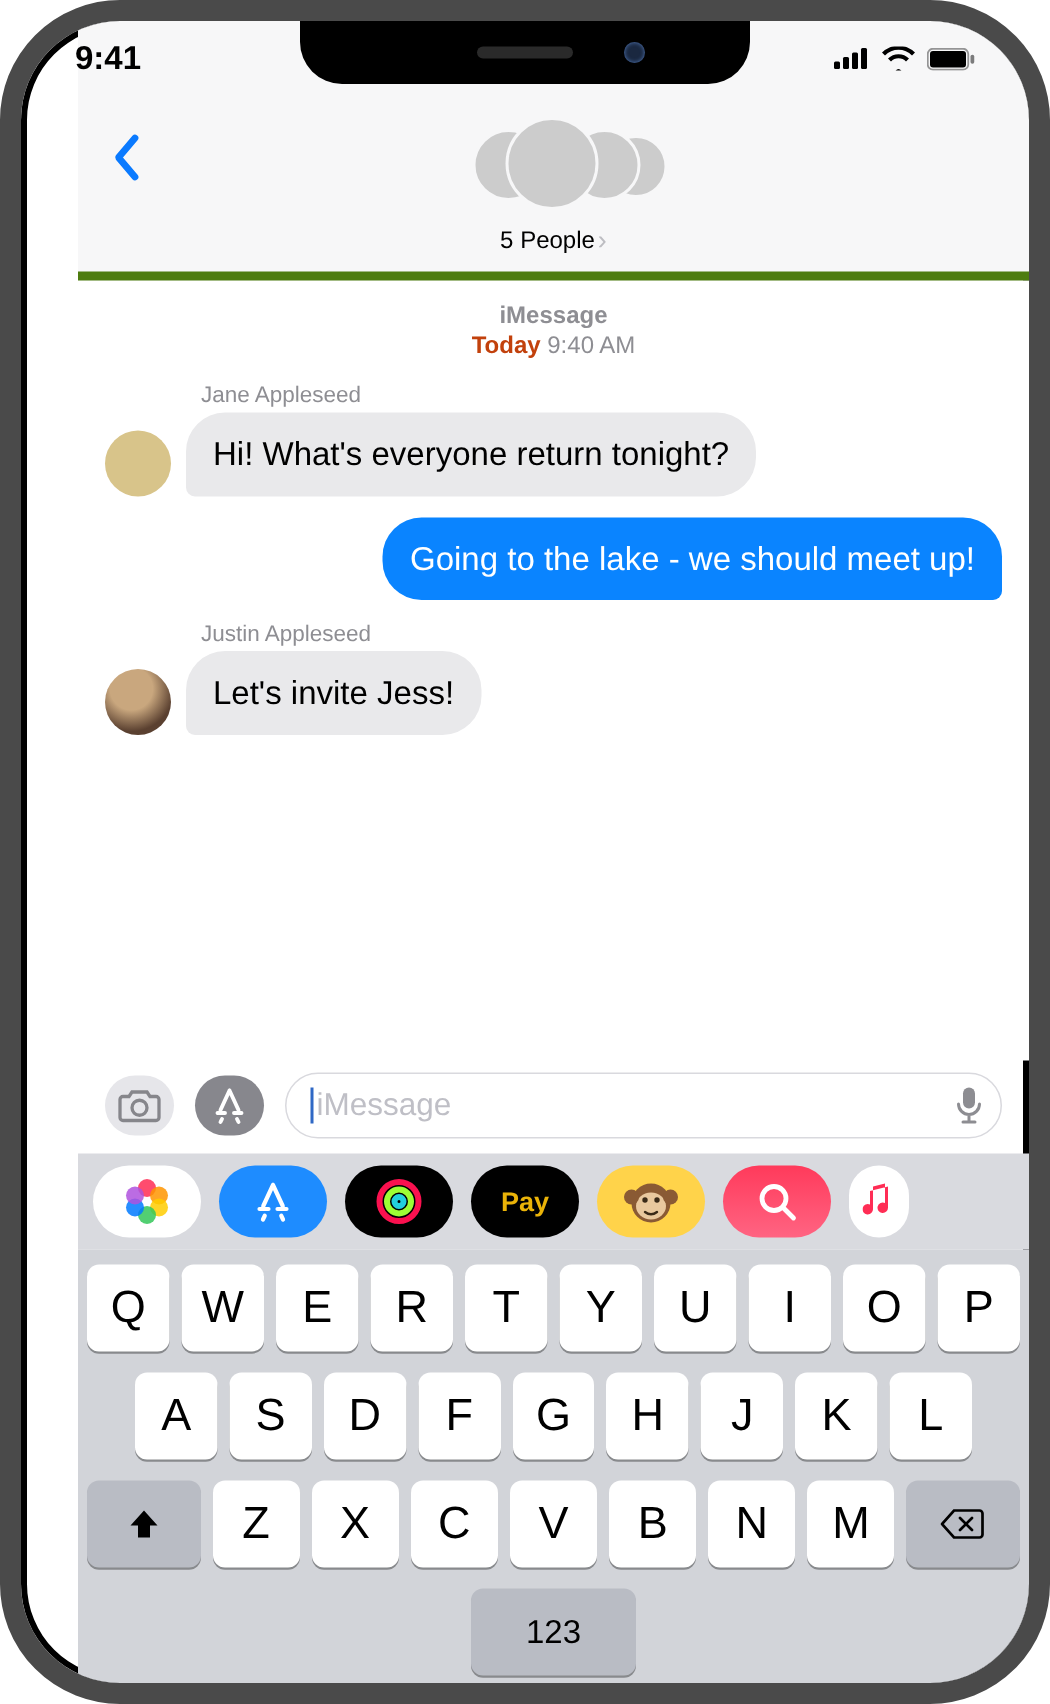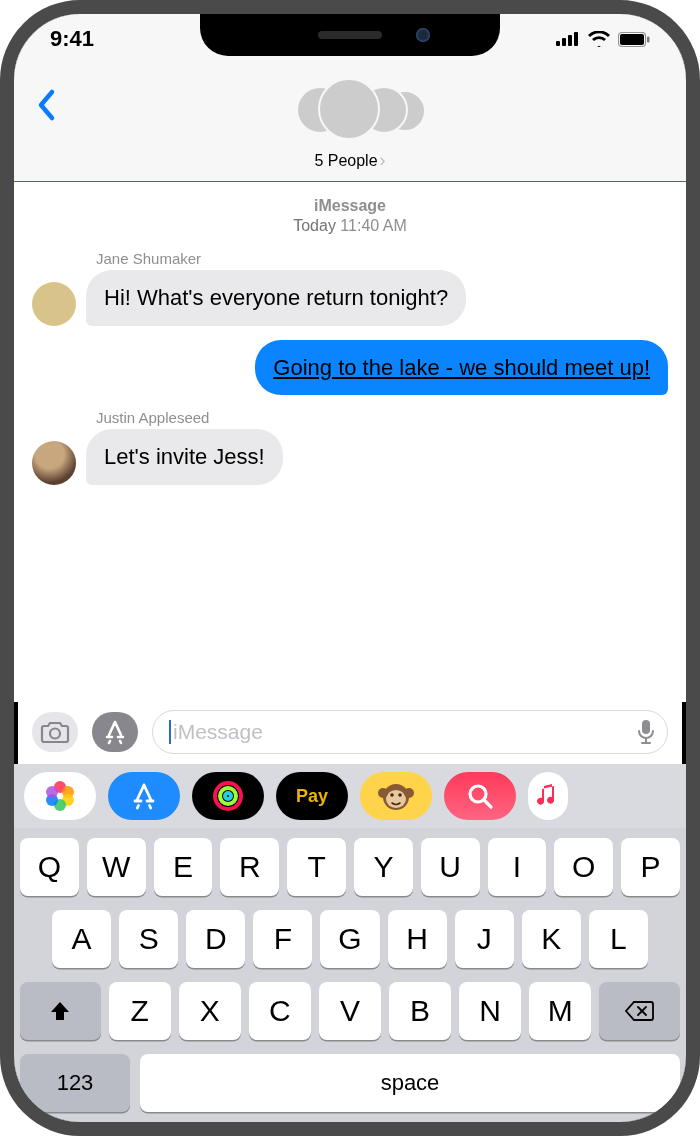--- a/index.html
+++ b/index.html
@@ -1,64 +1,65 @@
 <!DOCTYPE html>
 <html><head>
 <meta charset="utf-8">
 <style>
   * { box-sizing: border-box; margin: 0; padding: 0; font-family: -apple-system, "Helvetica Neue", Helvetica, Arial, sans-serif; }
   body { background: #fff; display: flex; justify-content: center; }
   .device {
     width: 700px; height: 1136px; position: relative; background: #fff;
     border: 14px solid #4a4a4a; border-radius: 80px; overflow: hidden;
     box-shadow: inset 0 0 0 4px #000;
+    padding-left: 38px;
   }
   .notch {
     position: absolute; top: 0; left: 50%; transform: translateX(-50%);
     width: 300px; height: 42px; background: #000; border-bottom-left-radius: 28px;
     border-bottom-right-radius: 28px; z-index: 50; display:flex; align-items:center; justify-content:center; gap:50px;
   }
   .notch .speaker { width:64px; height:8px; background:#2a2a2a; border-radius:4px; }
   .notch .cam { width:14px; height:14px; background:#1a2840; border-radius:50%; position:absolute; right:70px; top:14px; box-shadow:inset 0 0 3px #5378b5;  }
   .status-bar {
     position: absolute; top:0; left:0; right:0; height:50px; display:flex; justify-content:space-between;
     align-items:center; padding: 0 36px; font-weight:600; font-size:22px; z-index:40;
   }
   .status-right { display:flex; gap:8px; align-items:center; }
   .status-right svg { display:block; }
 
   .header {
-    padding-top:58px; background:#f7f7f8; border-bottom:1px solid #4d7c0f;
+    padding-top:58px; background:#f7f7f8; border-bottom:6px solid #4d7c0f;
     display:flex; flex-direction:column; align-items:center; padding-bottom:10px; position:relative;
   }
   .back-chevron { position:absolute; left:22px; top:74px; }
   .avatar-stack { position:relative; width:120px; height:66px; margin-top:6px; }
   .avatar-stack .av { position:absolute; border-radius:50%; background:#ccc; border:2px solid #f7f7f8; }
   .av1 { width:62px; height:62px; left:28px; top:0; z-index:5; background: radial-gradient(circle at 40% 30%, #e8c9a8 35%, #6b4523 70%); }
   .av2 { width:48px; height:48px; left:70px; top:8px; z-index:4; background:#e8c1d4; }
   .av3 { width:42px; height:42px; left:94px; top:12px; z-index:3; background:linear-gradient(#dcdcdc,#a29a88);}
   .av0 { width:48px; height:48px; left:6px; top:8px; z-index:4; background:#d0d0d0;}
   .header-sub { font-size:16px; color:#000; margin-top:6px; display:flex; align-items:center; gap:2px;}
   .header-sub .chev { color:#bdbdc2; font-size:18px; }
 
   .thread { background:#fff; padding: 14px 18px 0 18px; height: 520px; overflow:hidden; }
   .meta-center { text-align:center; color:#8e8e93; font-size:16px; line-height:1.25; margin-bottom:14px;}
   .meta-center .line1 { font-weight:600; }
   .meta-center .tm { color:#8e8e93; font-weight:400; }
-  .meta-center .tm strong{ color:#737373; font-weight:400;}
+  .meta-center .tm strong{ color:#c2410c; font-weight:700;}
 
   .msg-group { margin-bottom:14px; }
   .sender { color:#8e8e93; font-size:15px; margin-left:64px; margin-bottom:3px; }
   .row { display:flex; align-items:flex-end; gap:10px; }
   .row.sent { justify-content:flex-end; }
   .avatar-sm { width:44px; height:44px; border-radius:50%; background:#d8c48a; flex-shrink:0; }
   .avatar-sm.j2 { background: radial-gradient(circle at 40% 30%, #c9a77e 35%, #5a4030 70%); }
   .bubble { max-width: 440px; padding:14px 18px; border-radius:26px; font-size:22px; line-height:1.25; position:relative;}
   .bubble.recv { background:#e9e9eb; color:#000; border-bottom-left-radius:6px;}
-  .bubble.sent { background:#0a84ff; color:#000000; border-bottom-right-radius:6px;text-decoration:underline;}
+  .bubble.sent { background:#0a84ff; color:#ffffff; border-bottom-right-radius:6px;}
 
   .compose { display:flex; align-items:center; gap:14px; padding: 8px 18px 10px 18px; }
   .comp-icon { width:46px; height:40px; border-radius:22px; background:#e6e6ea; display:flex; align-items:center; justify-content:center; }
   .input-pill { flex:1; height:44px; border:1.5px solid #d9d9de; border-radius:22px; display:flex; align-items:center; padding:0 12px 0 16px; }
   .input-pill .cursor { width:2px; height:24px; background:#2f68c5; margin-right:2px; }
   .input-pill .ph { color:#bfbfc6; font-size:21px; flex:1; }
   .input-pill .mic { color:#8d8d92; }
 
   .app-strip { background:#d9dadf; padding:8px 10px; display:flex; gap:12px; align-items:center; overflow:hidden;}
   .app-pill { width:72px; height:48px; border-radius:24px; display:flex; align-items:center; justify-content:center; flex-shrink:0; font-size:20px; font-weight:700; color:#eab308;}
@@ -131,25 +132,25 @@
     </div>
     <div class="header-sub">
       <span>5 People</span>
       <span class="chev">›</span>
     </div>
   </div>
 
   <div class="thread">
     <div class="meta-center">
       <div class="line1">iMessage</div>
-      <div class="tm"><strong>Today</strong> <span>11:40 AM</span></div>
+      <div class="tm"><strong>Today</strong> <span>9:40 AM</span></div>
     </div>
 
     <div class="msg-group">
-      <div class="sender">Jane Shumaker</div>
+      <div class="sender">Jane Appleseed</div>
       <div class="row">
         <div class="avatar-sm"></div>
         <div class="bubble recv">Hi! What's everyone return tonight?</div>
       </div>
     </div>
 
     <div class="msg-group">
       <div class="row sent">
         <div class="bubble sent">Going to the lake - we should meet up!</div>
       </div>
@@ -277,17 +278,16 @@
       <div class="key mod" style="flex:1.3;">
         <svg width="30" height="22" viewBox="0 0 30 22">
             <path d="M9 2 H26 a2 2 0 0 1 2 2 V18 a2 2 0 0 1 -2 2 H9 L1 11 Z" fill="none" stroke="#000" stroke-width="1.8"></path>
             <line x1="13" y1="7" x2="21" y2="15" stroke="#000" stroke-width="1.8" stroke-linecap="round"></line>
             <line x1="21" y1="7" x2="13" y2="15" stroke="#000" stroke-width="1.8" stroke-linecap="round"></line>
           </svg>
       </div>
     </div>
     <div class="krow r4">
       <div class="key num">123</div>
-      <div class="key space">space</div>
     </div>
   </div>
 
 </div>
 
 </body></html>

